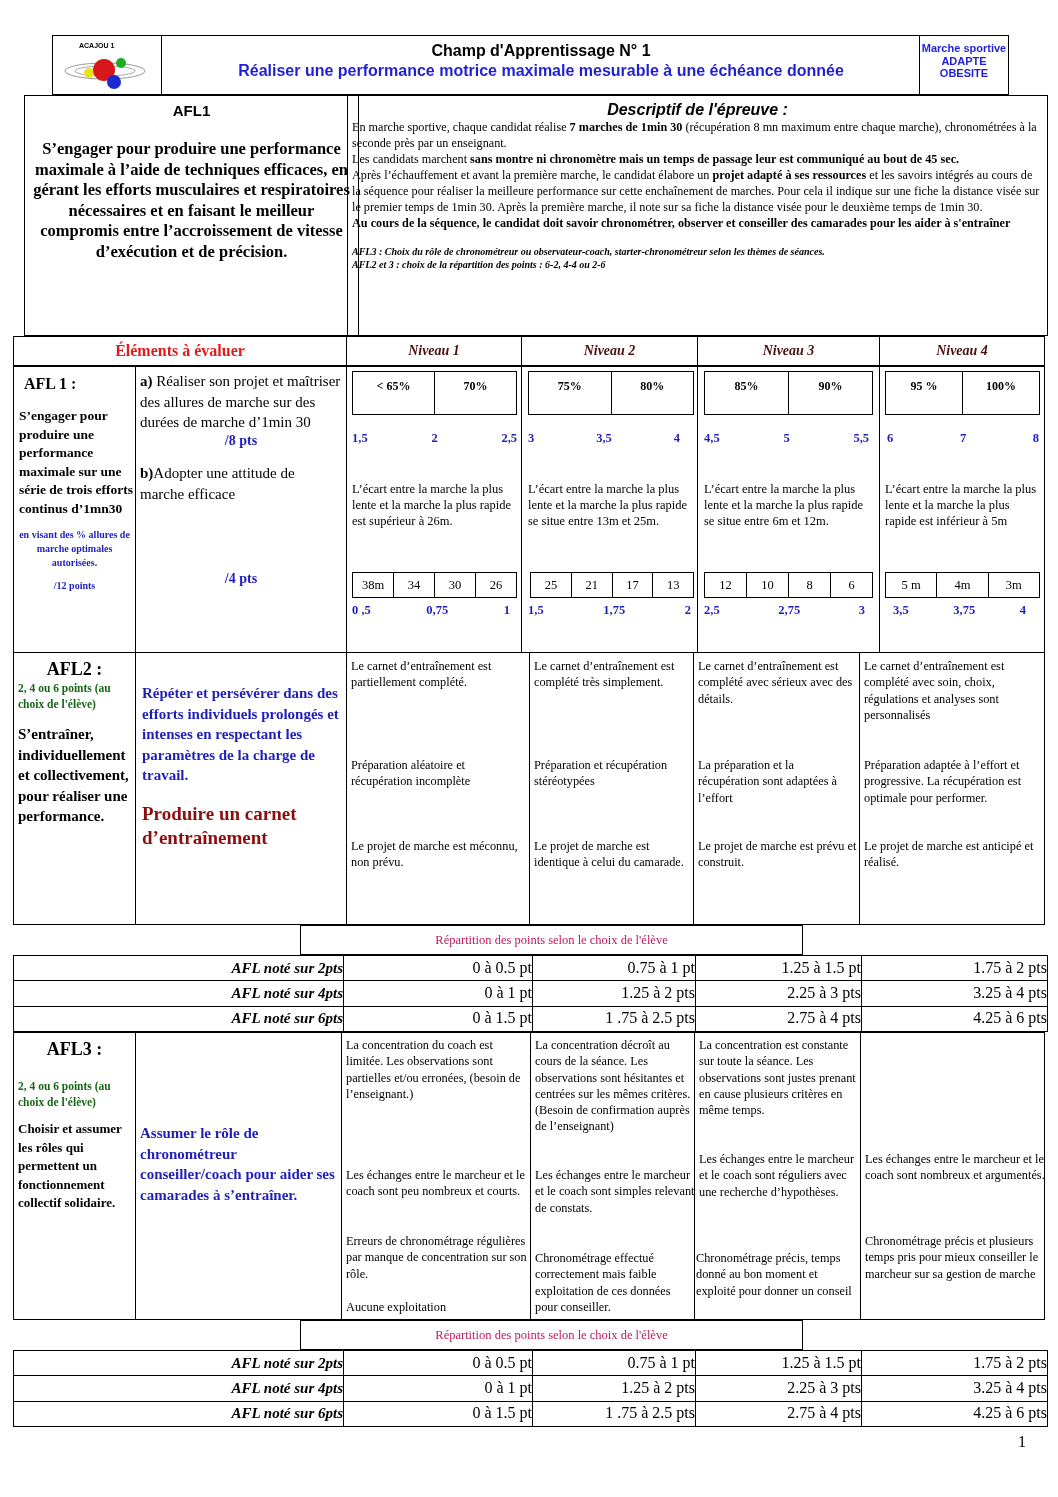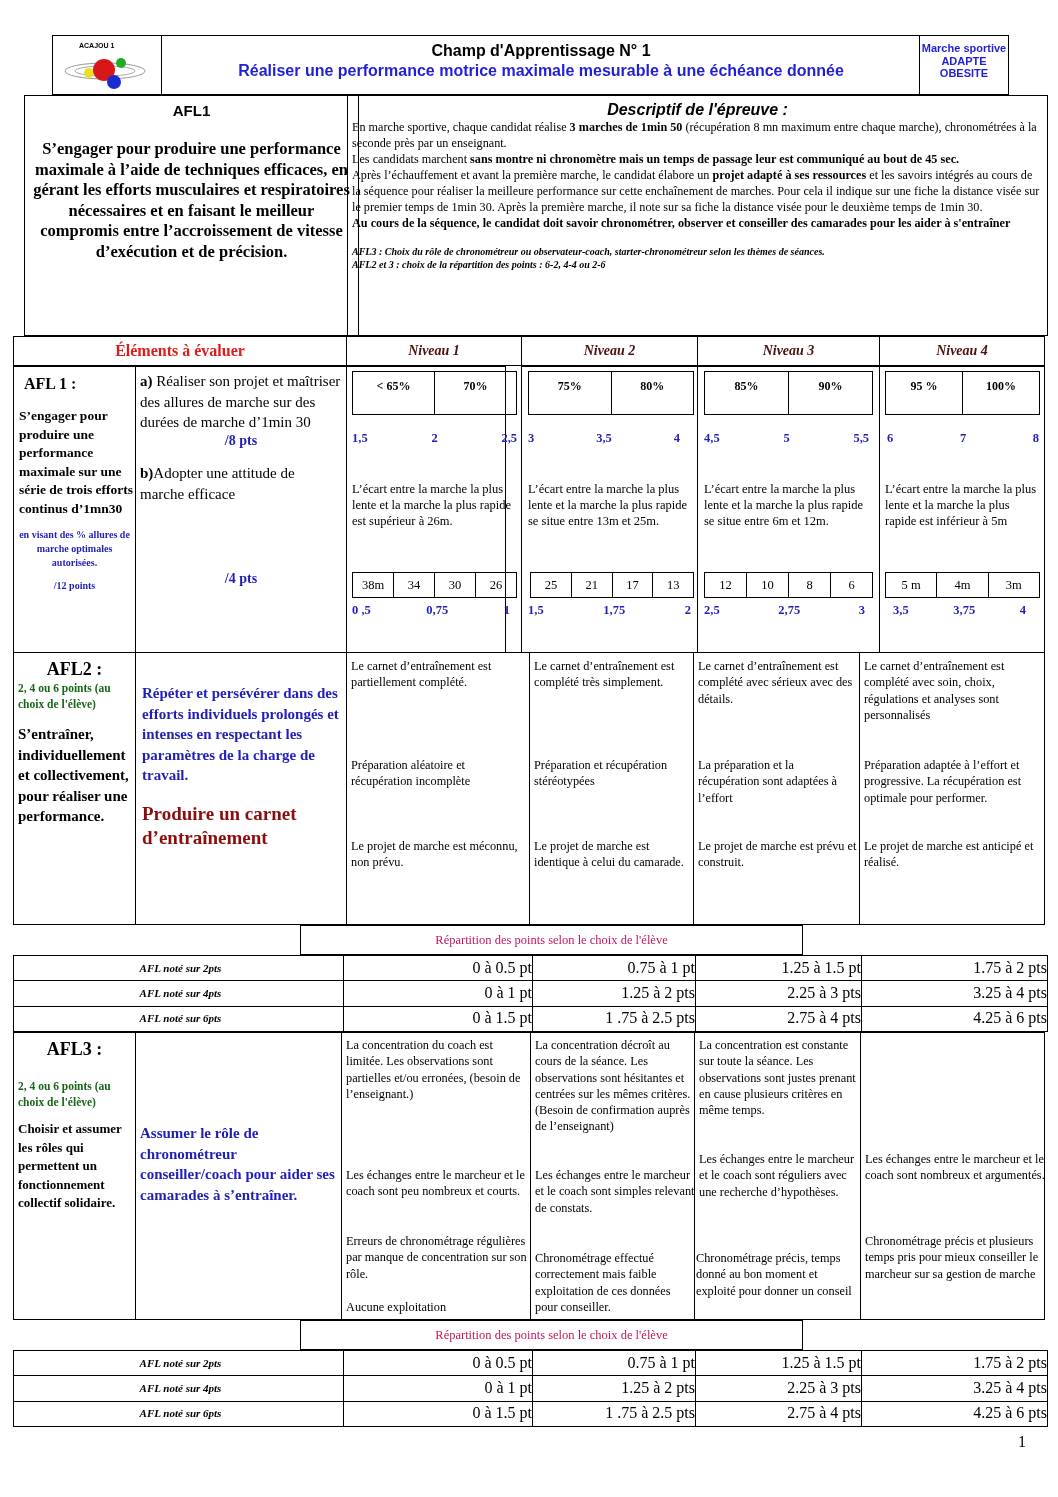--- a/index.html
+++ b/index.html
@@ -46,21 +46,21 @@
   .dist div { flex: 1; text-align: center; font-size: 12.5px; line-height: 24px; }
   .dist div + div { border-left: 1px solid #000; }
 
   .cell-text { position: absolute; font-size: 12.3px; line-height: 16.3px; }
 
   
   .rep-title { position: absolute; left: 300px; width: 503px; height: 30px; border: 1px solid #000; text-align: center; color: #be185d; font-weight: normal; font-size: 12.5px; line-height: 28px; }
   .rep-row { position: absolute; left: 13px; width: 1035px; height: 26px; display: flex; border: 1px solid #000; border-top: none; }
   .rep-row.first { border-top: 1px solid #000; }
   .rep-row div { font-size: 16px; line-height: 24px; text-align: right; }
-  .rep-row .lab { width: 329px; text-align: center; padding-left: 4px; font-weight: bold; font-style: italic; font-size: 11px; }
+  .rep-row .lab { width: 329px; text-align: right; padding-left: 4px; font-weight: bold; font-style: italic; font-size: 15px; }
   .rep-row .c1 { width: 189px; border-left: 1px solid #000; }
   .rep-row .c2 { width: 163px; border-left: 1px solid #000; }
   .rep-row .c3 { width: 166px; border-left: 1px solid #000; }
   .rep-row .c4 { flex: 1; border-left: 1px solid #000; }
 
   #pagenum { right: 32px; top: 1433px; font-size: 16px; }
 </style>
 </head>
 <body>
 
@@ -86,21 +86,21 @@
   </div>
 </div>
 
 <div id="afl1box" class="abs">
   <div class="h">AFL1</div>
   <div class="p">S’engager pour produire une performance maximale à l’aide de techniques efficaces, en gérant les efforts musculaires et respiratoires nécessaires et en faisant le meilleur compromis entre l’accroissement de vitesse d’exécution et de précision.</div>
 </div>
 
 <div id="desc" class="abs">
   <div class="h">Descriptif de l'épreuve :</div>
-  <div class="p"><span>En marche sportive, chaque candidat réalise </span><b>3 marches de 1min 50</b><span> (récupération 8 mn maximum entre chaque marche), chronométrées à la seconde près par un enseignant.</span></div>
+  <div class="p"><span>En marche sportive, chaque candidat réalise </span><b>7 marches de 1min 30</b><span> (récupération 8 mn maximum entre chaque marche), chronométrées à la seconde près par un enseignant.</span></div>
   <div class="p"><span> Les candidats marchent </span><b>sans montre ni chronomètre mais un temps de passage leur est communiqué au bout de 45 sec.</b></div>
   <div class="p"><span>Après l’échauffement et avant la première marche, le candidat élabore un </span><b>projet adapté à ses ressources</b><span> et les savoirs intégrés au cours de la séquence pour réaliser la meilleure performance sur cette enchaînement de marches. Pour cela il indique sur une fiche la distance visée sur le premier temps de 1min 30. Après la première marche, il note sur sa fiche la distance visée pour le deuxième temps de 1min 30.</span></div>
   <div class="p" style="font-weight:bold">Au cours de la séquence, le candidat doit savoir chronométrer, observer et conseiller des camarades pour les aider à s'entraîner</div>
   <div style="height:14px"></div>
   <div class="note">AFL3 : Choix du rôle de chronométreur ou observateur-coach, starter-chronométreur selon les thèmes de séances.</div>
   <div class="note">AFL2 et 3 : choix de la répartition des points : 6-2, 4-4 ou 2-6</div>
 </div>
 
 <div class="abs hdrcell red" style="left:13px;width:334px">Éléments à évaluer</div>
 <div class="abs hdrcell niv" style="left:346px;width:176px">Niveau 1</div>
@@ -114,21 +114,21 @@
   <div class="blue" style="font-weight:bold;font-size:10px;line-height:14px;text-align:center;margin-top:10px">en visant des % allures de marche optimales autorisées.</div>
   <div class="blue" style="font-weight:bold;font-size:10px;text-align:center;margin-top:10px">/12 points</div>
 </div>
 <div class="abs col" style="left:135px;top:366px;width:212px;height:287px">
   <div style="font-size:15px;line-height:20.5px;margin:4px 4px 0 4px"><b>a)</b><span> Réaliser son projet et maîtriser des allures de marche sur des durées de marche d’1min 30</span></div>
   <div class="blue" style="font-weight:bold;font-size:14px;text-align:center">/8 pts</div>
   <div style="font-size:15px;line-height:21px;margin:14px 4px 0 4px"><b>b)</b><span>Adopter une attitude de marche efficace</span></div>
   <div class="blue" style="font-weight:bold;font-size:14px;text-align:center;margin-top:66px">/4 pts</div>
 </div>
 
-<div class="abs col" style="left:346px;top:366px;width:160px;height:287px">
+<div class="abs col" style="left:346px;top:366px;width:176px;height:287px">
   <div class="pct" style="left:5px;top:4px;width:165px">
       <div>&lt; 65%</div>
       <div>70%</div>
     </div>
   <div class="nums" style="left:5px;top:64px;width:165px">
       <span>1,5</span>
       <span>2</span>
       <span>2,5</span>
     </div>
   <div class="ecart" style="left:5px;top:114px;width:165px"> L’écart entre la marche la plus lente et la marche la plus rapide est supérieur à 26m.</div>

